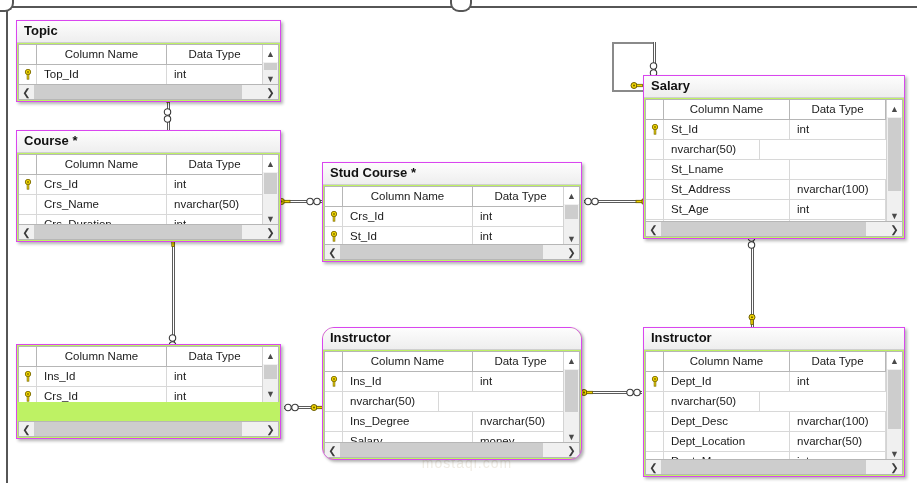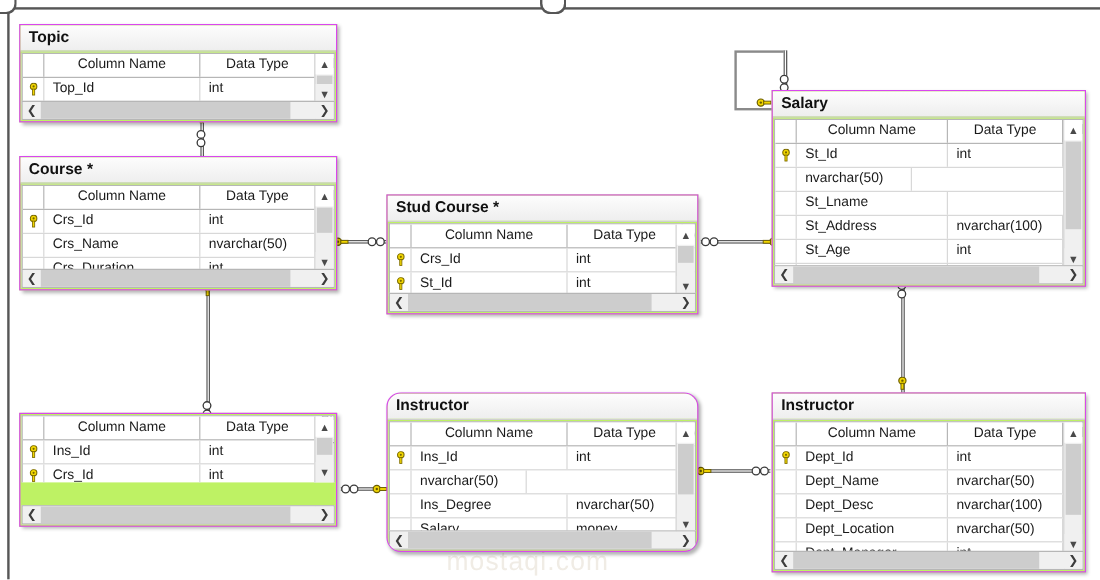--- a/index.html
+++ b/index.html
@@ -73,22 +73,22 @@
         border-bottom:1px solid #5b5b5b;box-sizing:border-box;}
   .ln-v{position:absolute;width:3px;background:#fff;border-left:1px solid #5b5b5b;
         border-right:1px solid #5b5b5b;box-sizing:border-box;}
   .keymark{position:absolute;width:14px;height:11px;}
   .crow{position:absolute;width:13px;height:9px;}
 
   .selbox{position:absolute;border:2px solid #8a8a8a;background:#fff;box-sizing:border-box;}
 
   .wm{position:absolute;left:372px;top:424px;width:190px;text-align:center;
       color:#efeae2;font-size:26px;font-weight:bold;letter-spacing:1px;user-select:none;}
-  .wm2{position:absolute;left:372px;top:455px;width:190px;
-      color:#f0ece5;font-size:22px;letter-spacing:1px;user-select:none;}
+  .wm2{position:absolute;left:372px;top:455px;width:190px;text-align:center;
+      color:#f0ece5;font-size:14px;letter-spacing:1px;user-select:none;}
 </style>
 </head>
 <body>
 
 <div id="canvas">
 
   <div class="frame-top"></div>
   <div class="frame-left"></div>
   <div class="frame-notch l" style="left:0px;"></div>
   <div class="frame-notch" style="left:450px;"></div>
@@ -514,21 +514,20 @@
                 <circle cx="5" cy="3" r="0.9" fill="#7a6a00"></circle>
                 <rect x="4.1" y="5.2" width="1.8" height="5" fill="#f2d600" stroke="#7a6a00" stroke-width="0.7"></rect>
               </svg>
             </div>
             <div class="c-name" style="flex:0 0 126px;">Dept_Id</div>
             <div class="c-type">int</div>
             <div class="c-null"></div>
           </div>
           <div class="row">
             <div class="c-key"></div>
-            <div class="c-name" style="flex:0 0 126px;">Dept_Name</div>
             <div class="c-type">nvarchar(50)</div>
             <div class="c-null"></div>
           </div>
           <div class="row">
             <div class="c-key"></div>
             <div class="c-name" style="flex:0 0 126px;">Dept_Desc</div>
             <div class="c-type">nvarchar(100)</div>
             <div class="c-null"></div>
           </div>
           <div class="row">

